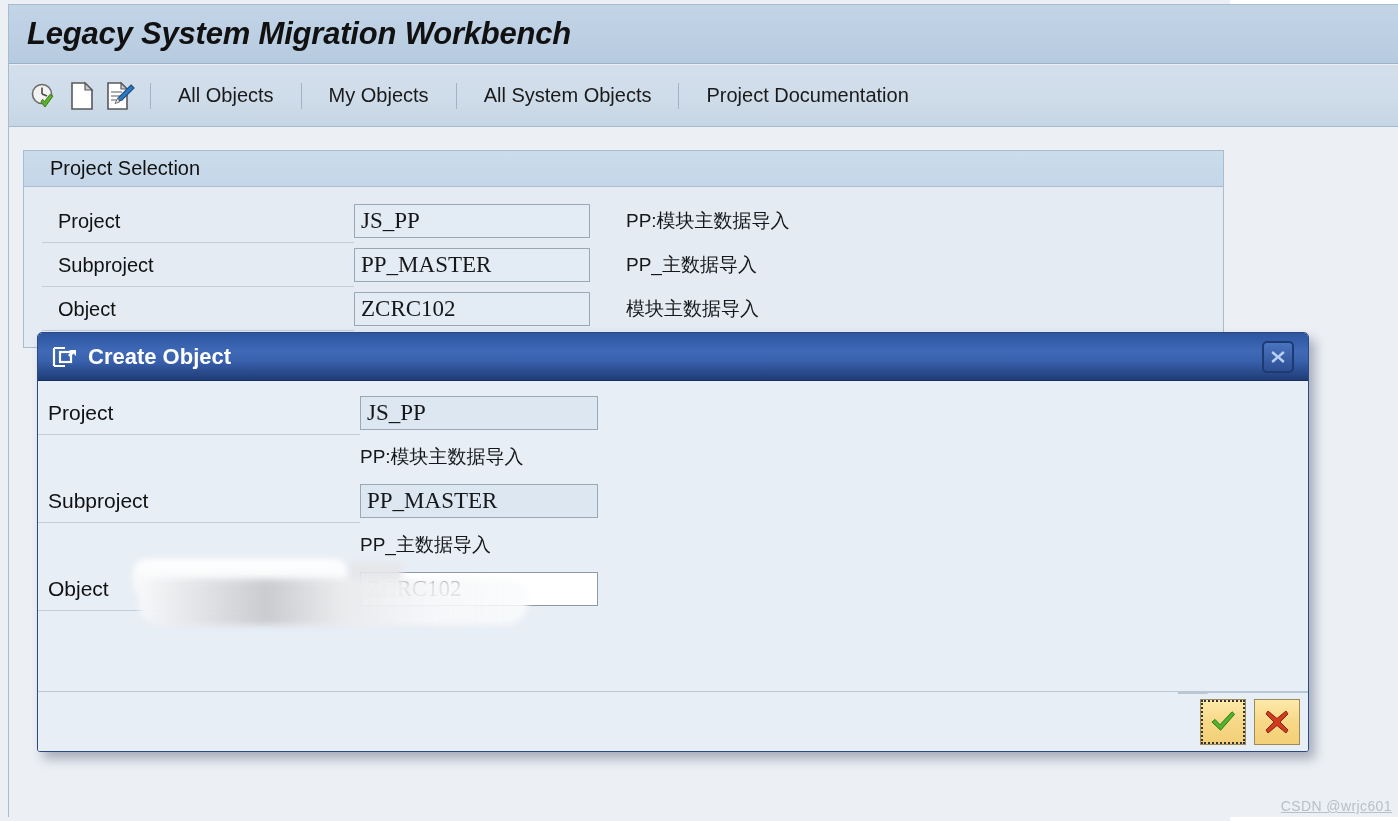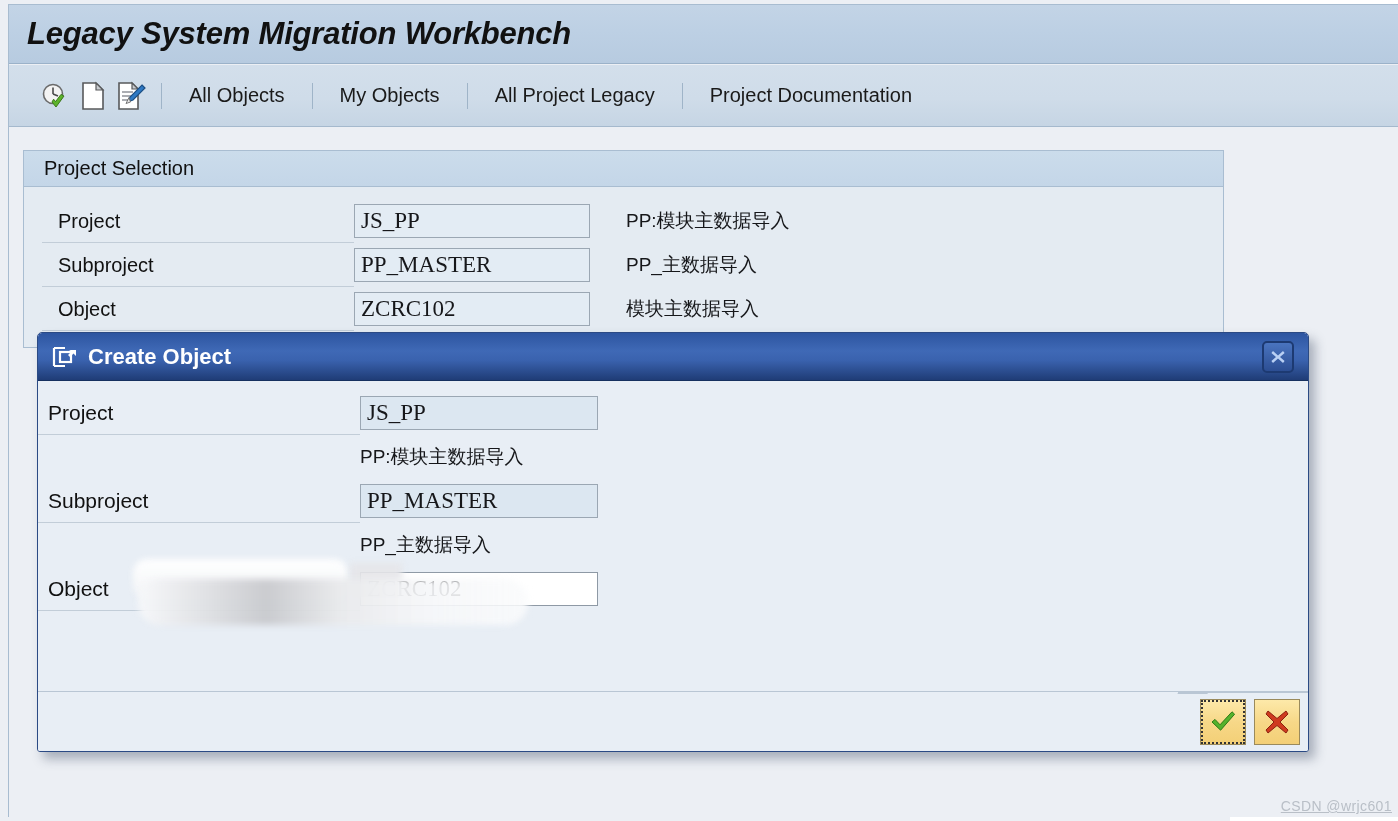--- a/index.html
+++ b/index.html
@@ -47,21 +47,21 @@
   }
 
   
   .toolbar {
     position: absolute;
     left: 0; top: 60px;
     width: 1390px; height: 62px;
     background: linear-gradient(to bottom, #d3dfeb 0%, #cfdce9 55%, #c6d5e4 100%);
     border-bottom: 1px solid #a5b9cd;
     display: flex; align-items: center;
-    padding-left: 29px;
+    padding-left: 18px;
   }
   .tb-icon {
     width: 34px; height: 34px;
     margin-right: 4px;
     display: flex; align-items: center; justify-content: center;
     cursor: pointer;
   }
   .tb-sep {
     width: 1px; height: 26px;
     background: #9fb4c8;
@@ -81,21 +81,21 @@
     left: 14px; top: 145px;
     width: 1201px;
     background: #e4ebf2;
     border: 1px solid #a9bdd1;
   }
   .panel-header {
     height: 36px;
     background: linear-gradient(to bottom, #cbdceb 0%, #c4d6e8 100%);
     border-bottom: 1px solid #a9bdd1;
     display: flex; align-items: center;
-    padding-left: 20px;
+    padding-left: 26px;
   }
   .panel-header-title {
     font-size: 20px;
     color: #111;
   }
   .panel-body { padding: 12px 0 16px 0; }
 
   .prow {
     display: flex;
     align-items: center;
@@ -334,21 +334,21 @@
           <path d="M13 16.5 l1.5 4.5 l-4.5 1.5 Z" fill="#e8e8e8" stroke="#6a6a6a" stroke-width="0.9"></path>
         </svg>
       </div>
 
       <div class="tb-sep"></div>
 
       <div class="tb-item">All Objects</div>
       <div class="tb-sep"></div>
       <div class="tb-item">My Objects</div>
       <div class="tb-sep"></div>
-      <div class="tb-item">All Project Legacy</div>
+      <div class="tb-item">All System Objects</div>
       <div class="tb-sep"></div>
       <div class="tb-item">Project Documentation</div>
     </div>
 
     <div class="panel">
       <div class="panel-header">
         <div class="panel-header-title">Project Selection</div>
       </div>
       <div class="panel-body">
 

